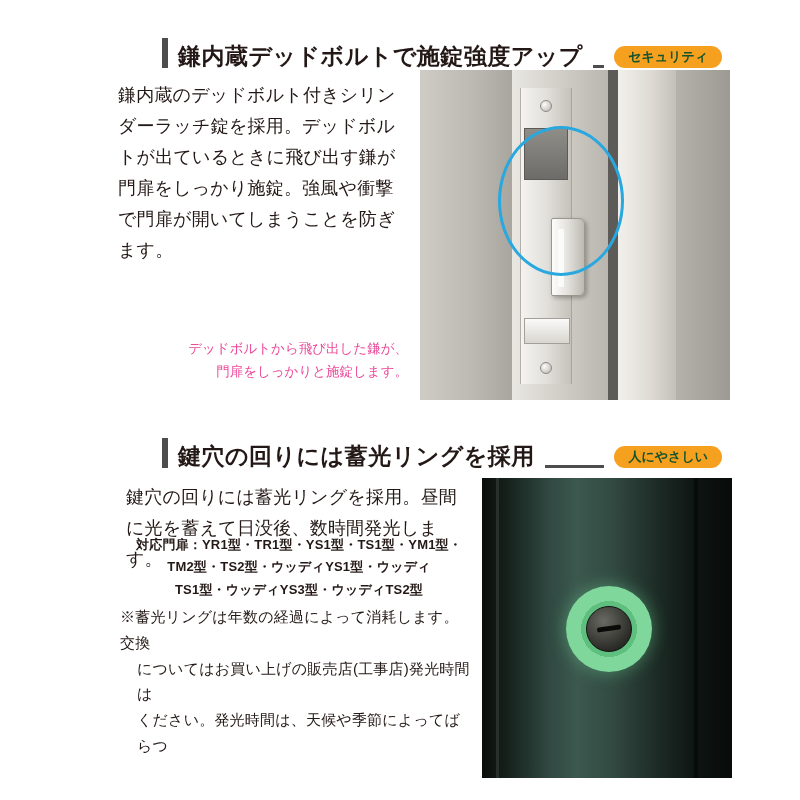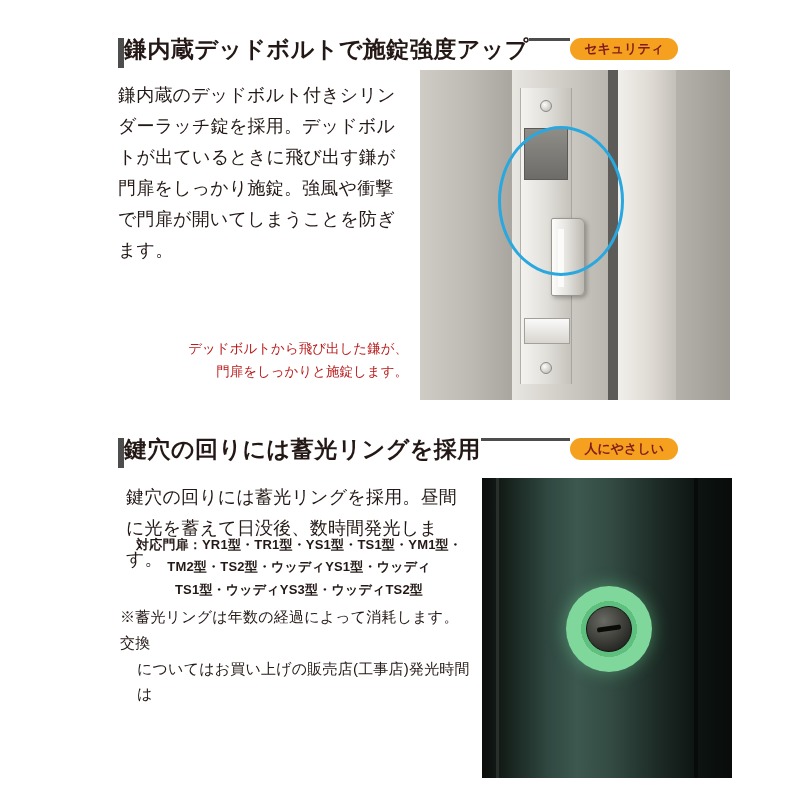--- a/index.html
+++ b/index.html
@@ -14,21 +14,23 @@
     position: relative;
     width: 800px; height: 800px;
     overflow: hidden;
     background: #fff;
   }
 
   
   .section-head {
     position: absolute;
     display: flex;
-    align-items: flex-start;
+    align-items: flex-end;
+    gap: 10px;
+    margin-left: 44px;
   }
   .head-bar-left {
     width: 6px;
     height: 30px;
     background: #4d4d4d;
     flex: 0 0 auto;
   }
   .head-title {
     font-size: 23px;
     font-weight: bold;
@@ -39,42 +41,42 @@
   }
   .head-rule {
     flex: 1 1 auto;
     height: 3px;
     background: #4d4d4d;
     min-width: 6px;
   }
   .badge {
     flex: 0 0 auto;
     background: #f5a01e;
-    color: #7f1d1d;
+    color: #14532d;
     font-size: 13px;
     font-weight: bold;
     border-radius: 11px;
     padding: 4px 14px;
     white-space: nowrap;
     line-height: 1.1;
   }
 
   
   .body-text {
     position: absolute;
     font-size: 18px;
     line-height: 1.72;
     color: #231815;
     letter-spacing: 0.2px;
   }
   .caption {
     position: absolute;
     font-size: 13.5px;
     line-height: 1.7;
-    color: #b91c1c;
+    color: #ec4899;
     text-align: right;
   }
 
   
   .photo1 {
     position: absolute;
     left: 420px; top: 70px;
     width: 310px; height: 330px;
     overflow: hidden;
     background: #c9c6bf;
@@ -211,20 +213,21 @@
 
   <div class="spec" style="left:126px; top:534px; width:346px; text-align:center;">
     <div>対応門扉：YR1型・TR1型・YS1型・TS1型・YM1型・</div>
     <div>TM2型・TS2型・ウッディYS1型・ウッディ</div>
     <div>TS1型・ウッディYS3型・ウッディTS2型</div>
   </div>
 
   <div class="note" style="left:120px; top:604px; width:352px;">
     <span class="ind first">※蓄光リングは年数の経過によって消耗します。交換</span>
     <span class="ind">についてはお買い上げの販売店(工事店)発光時間は</span>
+    <span class="ind">ください。発光時間は、天候や季節によってばらつ</span>
   </div>
 
   <div class="photo2">
     <div class="p2-post"></div>
     <div class="p2-edgeL"></div>
     <div class="p2-edgeR"></div>
     <div class="p2-ring"></div>
     <div class="p2-cyl"></div>
     <div class="p2-slot"></div>
   </div>

